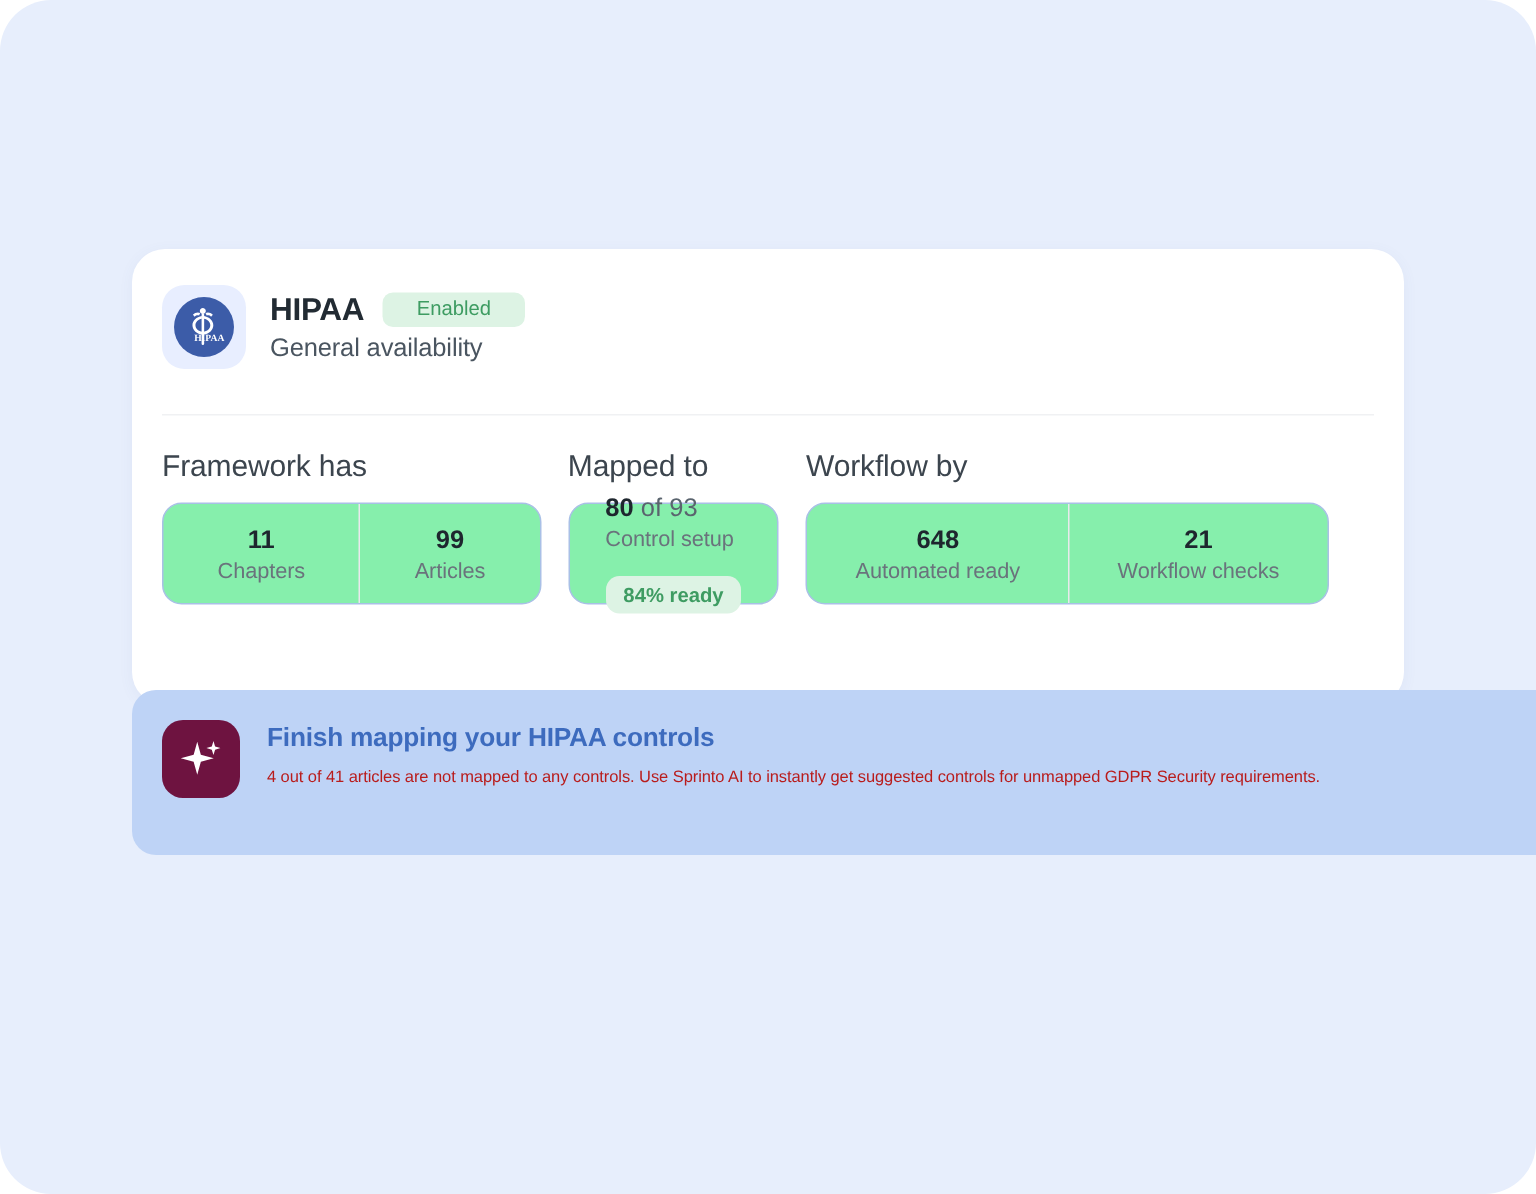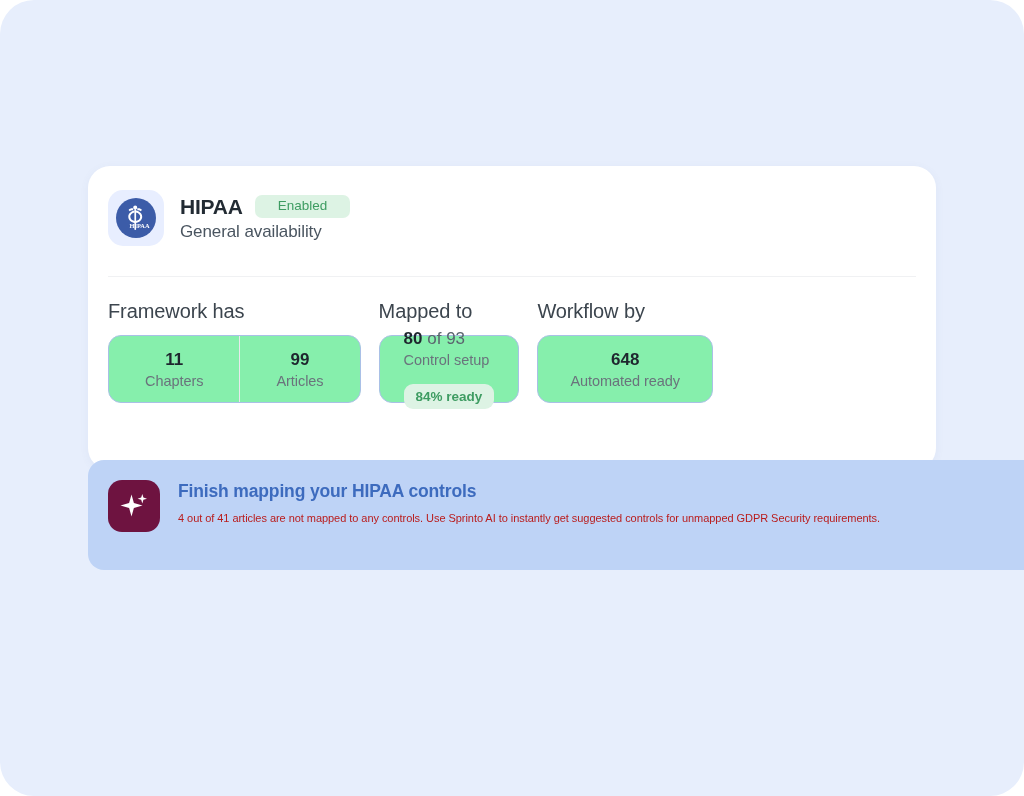--- a/index.html
+++ b/index.html
@@ -285,20 +285,24 @@
         </div>
       </div>
 
       <div class="stat-group">
         <div class="stat-caption">Workflow by</div>
         <div class="stat-box">
           <div class="stat-cell stat-cell--pad2">
             <span class="stat-value">648</span>
             <span class="stat-label">Automated ready</span>
           </div>
+          <div class="stat-cell stat-cell--pad2">
+            <span class="stat-value">21</span>
+            <span class="stat-label">Workflow checks</span>
+          </div>
         </div>
       </div>
 
     </div>
   </div>
 
   <div class="ai-banner">
 
     <div class="ai-icon">
       <svg width="34" height="34" viewBox="0 0 34 34" aria-hidden="true">

